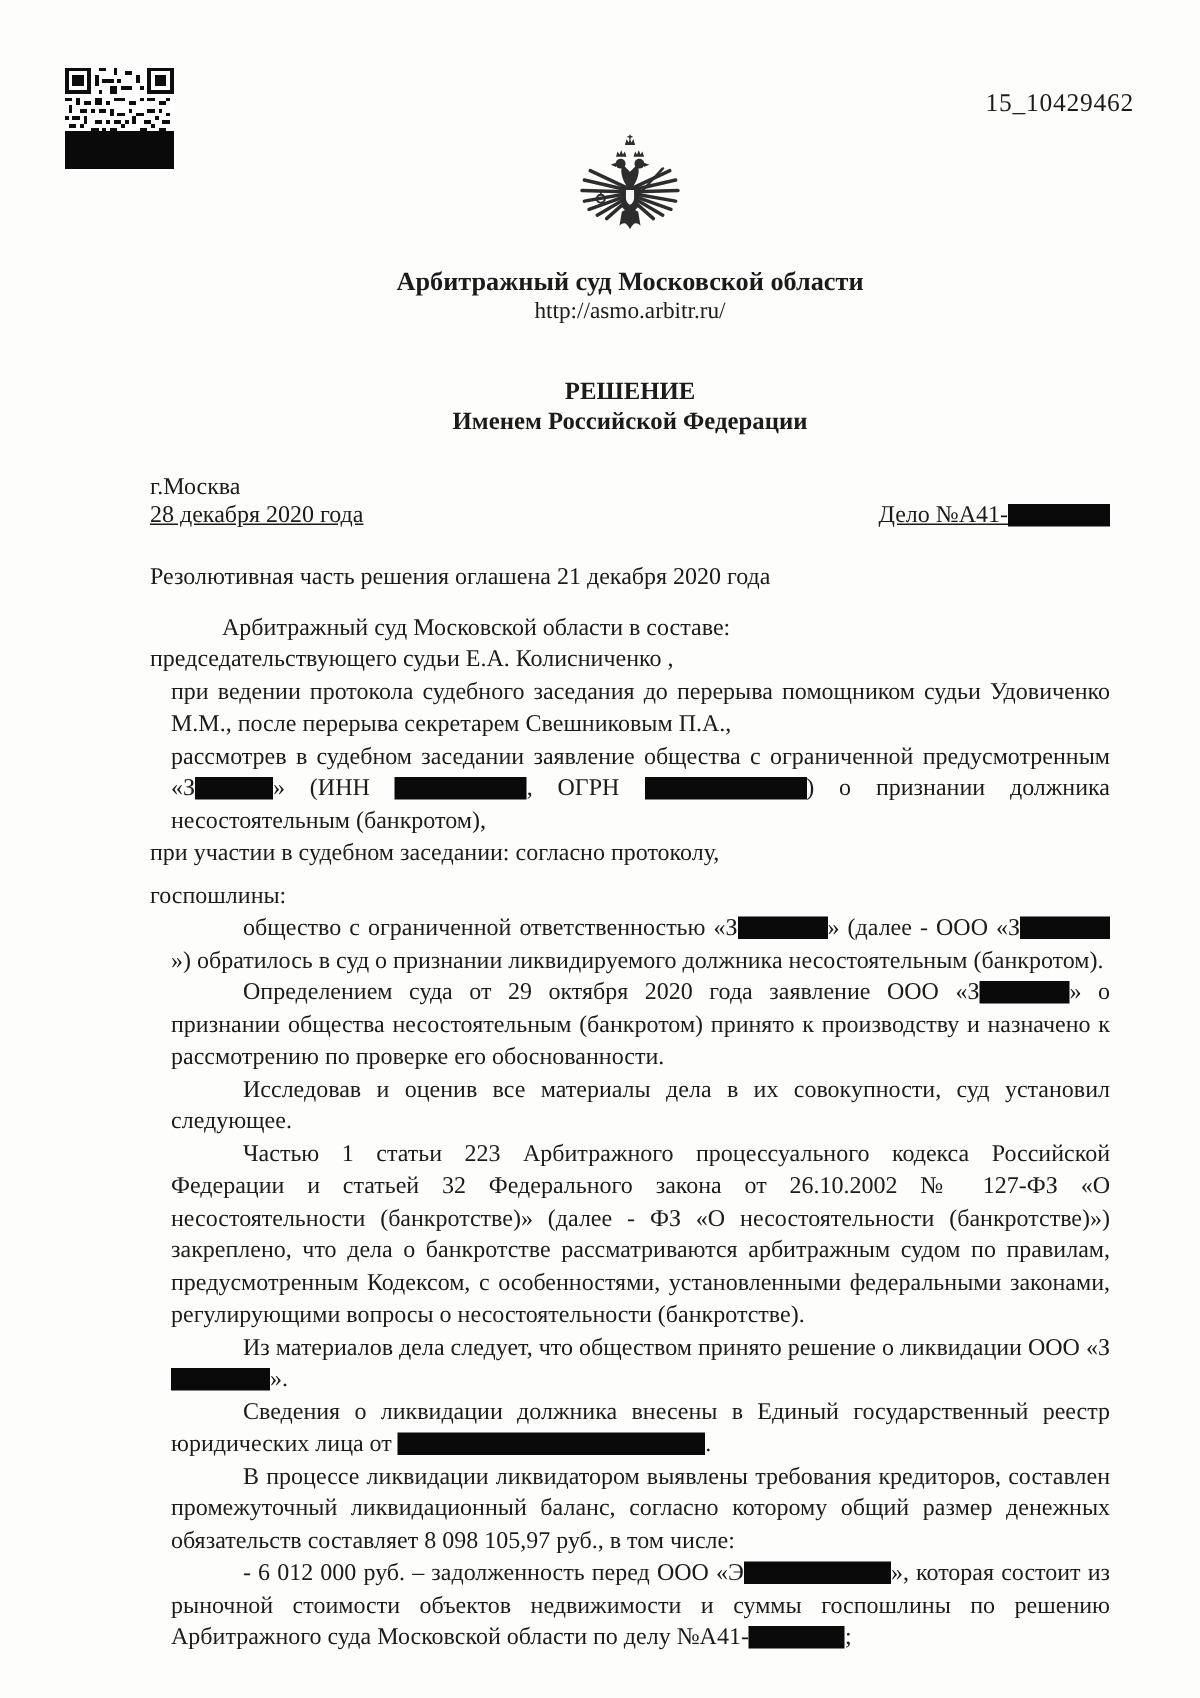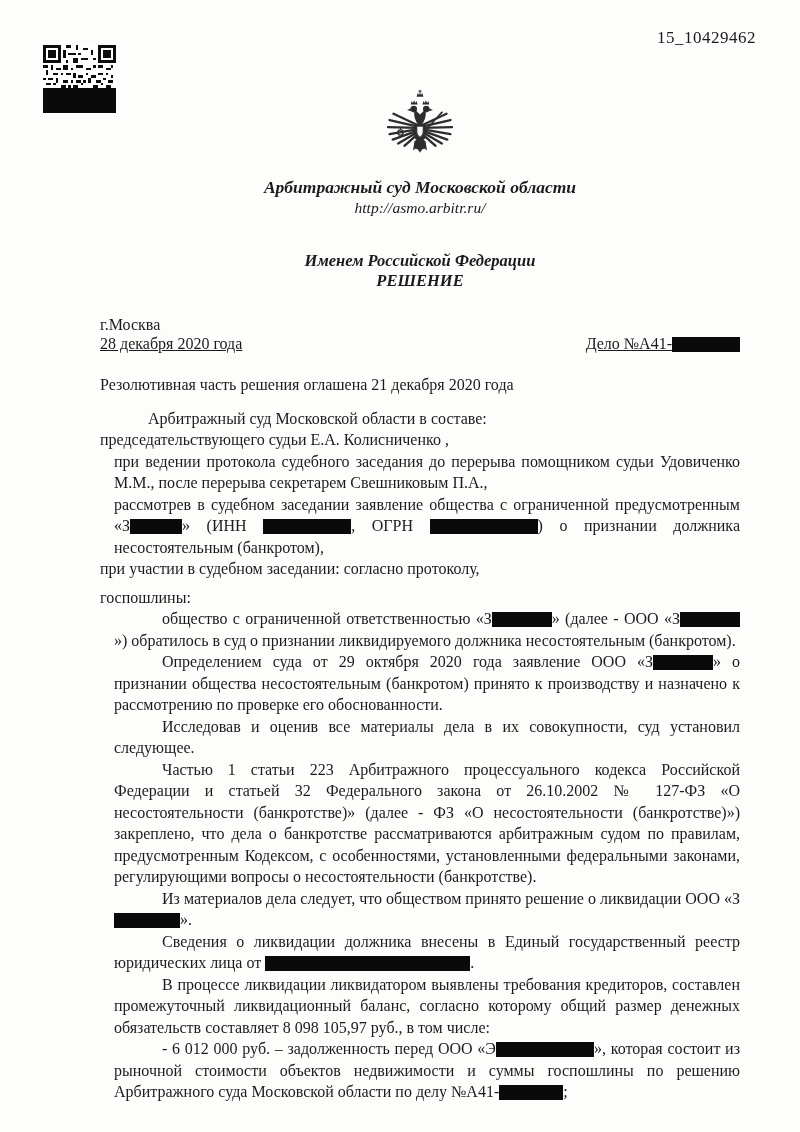--- a/index.html
+++ b/index.html
@@ -8,25 +8,25 @@
     width:800px; height:1132px;
     background:#fdfdfc;
     font-family:"Liberation Serif","DejaVu Serif",serif;
     color:#1b1b1b;
     overflow:hidden;
     box-sizing:border-box;
     padding-top:45px;
   }
   .qr { position:absolute; top:45px; left:43px; width:73px; height:70px; }
   .doc-number {
-    position:absolute; top:28px; right:44px;
+    position:absolute; top:59px; right:44px;
     font-size:17px; letter-spacing:0.5px;
   }
   .content { margin:0 60px 0 100px; width:640px; font-size:16px; line-height:21.5px; }
-  .center { text-align:center;font-style:italic; }
+  .center { text-align:center; }
   .emblem { display:block; margin:43px auto 0 auto; }
   .court-name { font-weight:bold; font-size:17.5px; line-height:21px; margin-top:14px; }
   .addr { font-size:15.5px; line-height:19px; }
   .site { font-size:15.5px; line-height:19px; }
   .title-block { margin-top:34px; font-weight:bold; font-size:16.5px; line-height:20px; }
   .meta-city { margin-top:25px; line-height:18px; }
   .case-row { display:flex; justify-content:space-between; align-items:flex-end; line-height:18px; margin-top:1px;text-decoration:underline; }
   .announced { margin-top:21px; }
   .made { margin-top:0; }
   p { margin:0; }
@@ -166,22 +166,22 @@
         <rect x="24.4" y="51" width="1.4" height="3"></rect>
       </g>
 
       <path d="M46,49 h8 v7.5 c0,4 -4,6.2 -4,6.2 c0,0 -4,-2.2 -4,-6.2 z" fill="#f7f7f7" stroke="#2d2d2d" stroke-width="1"></path>
     </svg>
 
     <div class="center court-name">Арбитражный суд Московской области</div>
     <div class="center site">http://asmo.arbitr.ru/</div>
 
     <div class="title-block center">
+      <div>РЕШЕНИЕ</div>
       <div>Именем Российской Федерации</div>
-      <div>РЕШЕНИЕ</div>
     </div>
 
     <div class="meta-city">г.Москва</div>
     <div class="case-row">
       <span>28 декабря 2020 года</span>
       <span><span>Дело №А41-</span><span class="redact" style="width:68px;"></span></span>
     </div>
 
     <p class="announced">Резолютивная часть решения оглашена 21 декабря 2020 года</p>
 

